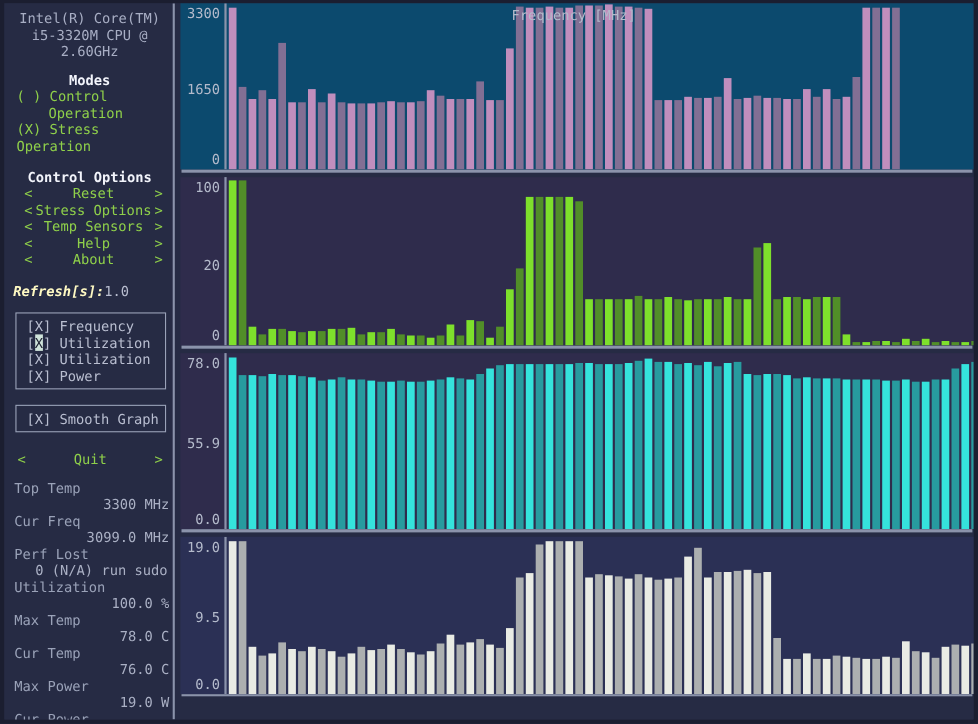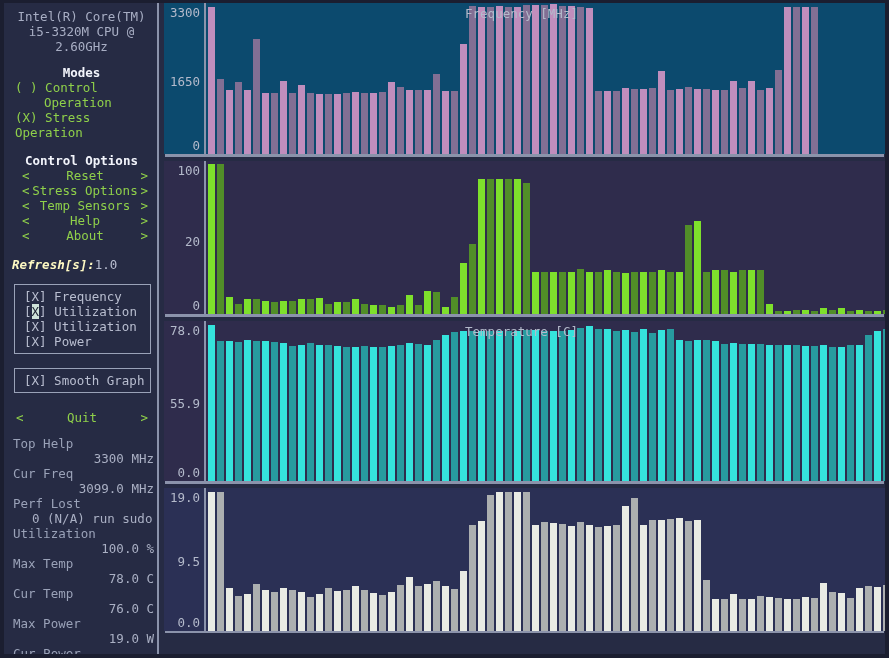--- a/index.html
+++ b/index.html
@@ -217,21 +217,21 @@
       </div>
     </div>
 
     <div class="quit-row">
       <span>&lt;</span>
       <span>Quit</span>
       <span>&gt;</span>
     </div>
 
     <div class="stats" id="stats-list">
-        <div class="stat-name">Top Help</div>
+        <div class="stat-name">Top Temp</div>
         <div class="stat-val">3300 MHz</div>
         <div class="stat-name">Cur Freq</div>
         <div class="stat-val">3099.0 MHz</div>
         <div class="stat-name">Perf Lost</div>
         <div class="stat-val lead">0 (N/A) run sudo</div>
         <div class="stat-name">Utilization</div>
         <div class="stat-val">100.0 %</div>
         <div class="stat-name">Max Temp</div>
         <div class="stat-val">78.0 C</div>
         <div class="stat-name">Cur Temp</div>
@@ -411,21 +411,20 @@
             <div class="bar bar-util" style="height: 4.37143px;"></div>
             <div class="bar bar-util alt" style="height: 2.91429px;"></div>
             <div class="bar bar-util" style="height: 2.91429px;"></div>
             <div class="bar bar-util alt" style="height: 4.37143px;"></div>
           </div>
       </div>
       <div class="rule"></div>
     </div>
 
     <div class="chart-block" style="flex:0 0 167px;">
-      <div class="chart-title">Temperature [C]</div>
       <div class="plot temp" style="height:160px;">
         <div class="axis">
             <div class="axis-line"></div>
             <div class="tick" style="top: 9px;">78.0</div>
             <div class="tick" style="top: 82px;">55.9</div>
             <div class="tick" style="top: 151px;">0.0</div>
           </div>
         <div class="bars">
             <div class="bar bar-temp" style="height: 156px;"></div>
             <div class="bar bar-temp alt" style="height: 140px;"></div>

